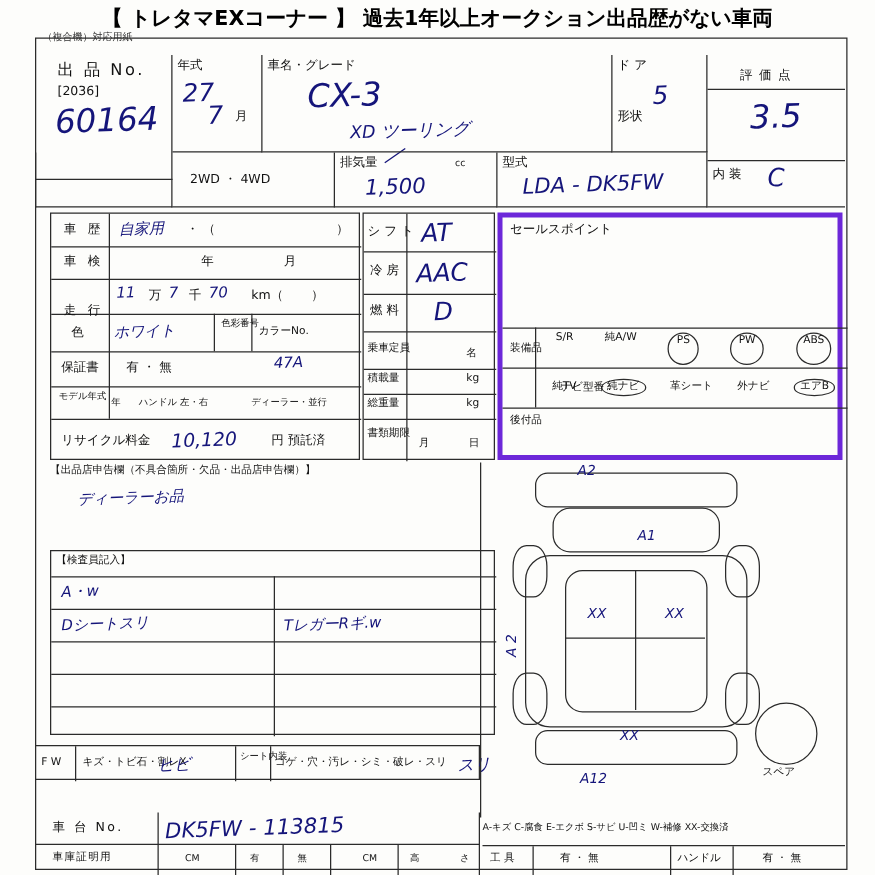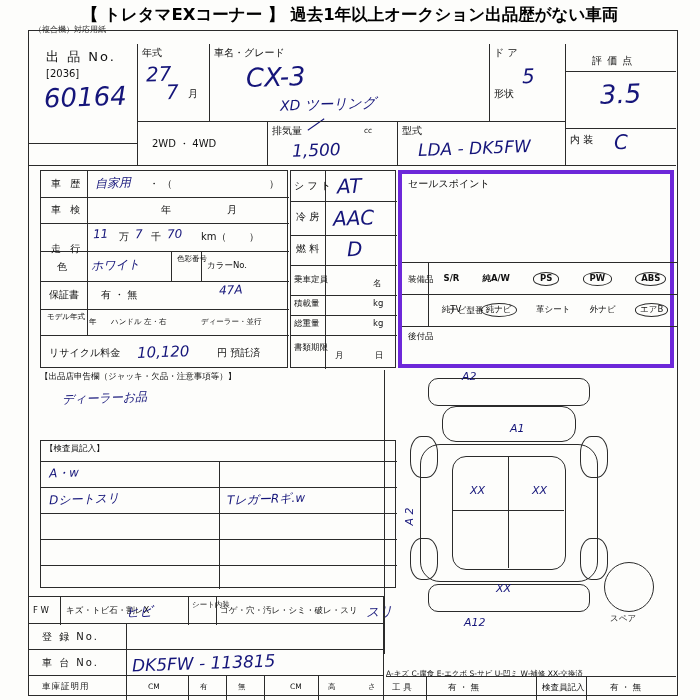--- a/index.html
+++ b/index.html
@@ -197,42 +197,42 @@
   </div>
 
   <div class="b" style="left:398px;top:170px;width:276px;height:198px;border:4px solid #6d28d9;">
     <div class="lbl" style="position:absolute;left:6px;top:4px;">セールスポイント</div>
     <div class="line hl" style="left:0;top:88px;width:276px;"></div>
     <div class="line hl" style="left:0;top:120px;width:276px;"></div>
     <div class="line hl" style="left:0;top:152px;width:276px;"></div>
     <div class="line vl" style="left:26px;top:88px;height:64px;"></div>
     <div class="lbl lbl-s" style="position:absolute;left:6px;top:100px;line-height:1.2;">装備品</div>
 
-    <div style="position:absolute;left:30px;top:92px;width:246px;height:26px;display:flex;align-items:center;justify-content:space-around;font-weight:bold;">
+    <div style="position:absolute;left:30px;top:92px;width:246px;height:26px;display:flex;justify-content:space-around;">
       <span class="lbl lbl-s">S/R</span>
       <span class="lbl lbl-s">純A/W</span>
       <span class="lbl lbl-s" style="border:1px solid #2b2b2b;border-radius:50%;padding:1px 6px;">PS</span>
       <span class="lbl lbl-s" style="border:1px solid #2b2b2b;border-radius:50%;padding:1px 6px;">PW</span>
       <span class="lbl lbl-s" style="border:1px solid #2b2b2b;border-radius:50%;padding:1px 5px;">ABS</span>
     </div>
 
     <div style="position:absolute;left:30px;top:122px;width:246px;height:28px;display:flex;align-items:center;justify-content:space-around;">
       <span class="lbl lbl-s">純TV</span>
       <span class="lbl lbl-s" style="border:1px solid #2b2b2b;border-radius:50%;padding:1px 4px;">純ナビ</span>
       <span class="lbl lbl-s">革シート</span>
       <span class="lbl lbl-s">外ナビ</span>
       <span class="lbl lbl-s" style="border:1px solid #2b2b2b;border-radius:50%;padding:1px 4px;">エアB</span>
     </div>
 
     <div class="lbl lbl-s" style="position:absolute;left:6px;top:132px;margin-left:41px;">ナビ型番：</div>
     <div class="lbl lbl-s" style="position:absolute;left:6px;top:158px;">後付品</div>
   </div>
 
   <div class="b" style="left:40px;top:372px;width:356px;height:62px;">
-    <div class="lbl lbl-s" style="position:absolute;left:0;top:0;">【出品店申告欄（ジャッキ・欠品・注意事項等）】</div>
+    <div class="lbl lbl-s" style="position:absolute;left:0;top:0;">【出品店申告欄（不具合箇所・欠品・出品店申告欄）】</div>
     <div class="hand hand-sm" style="position:absolute;left:22px;top:18px;">ディーラーお品</div>
   </div>
 
   <div class="b" style="left:40px;top:440px;width:356px;height:148px;border:1px solid #2b2b2b;">
     <div class="lbl lbl-s" style="position:absolute;left:4px;top:3px;">【検査員記入】</div>
     <div class="line hl" style="left:0;top:20px;width:356px;"></div>
     <div class="line hl" style="left:0;top:46px;width:356px;"></div>
     <div class="line hl" style="left:0;top:72px;width:356px;"></div>
     <div class="line hl" style="left:0;top:98px;width:356px;"></div>
     <div class="line hl" style="left:0;top:124px;width:356px;"></div>
@@ -247,24 +247,20 @@
     <div class="line vl" style="left:160px;top:0;height:28px;"></div>
     <div class="line vl" style="left:188px;top:0;height:28px;"></div>
     <div class="lbl lbl-s" style="position:absolute;left:5px;top:9px;">F W</div>
     <div class="lbl lbl-s" style="position:absolute;left:38px;top:9px;">キズ・トビ石・割レX</div>
     <div class="lbl lbl-xs" style="position:absolute;left:164px;top:3px;line-height:1.2;">シート内装</div>
     <div class="lbl lbl-s" style="position:absolute;left:192px;top:9px;">コゲ・穴・汚レ・シミ・破レ・スリ</div>
     <div class="hand" style="position:absolute;left:98px;top:6px;font-size:13px;">ヒビ</div>
     <div class="hand" style="position:absolute;left:338px;top:6px;font-size:13px;">スリ</div>
   </div>
 
-  <div class="b" style="left:28px;top:624px;width:356px;height:26px;border-bottom:1px solid #2b2b2b;border-right:1px solid #2b2b2b;">
-    <div class="line vl" style="left:98px;top:0;height:26px;"></div>
-    <div class="lbl" style="position:absolute;left:14px;top:7px;letter-spacing:2px;">登 録 No.</div>
-  </div>
 
   <div class="b" style="left:28px;top:650px;width:356px;height:26px;border-bottom:1px solid #2b2b2b;border-right:1px solid #2b2b2b;">
     <div class="line vl" style="left:98px;top:0;height:26px;"></div>
     <div class="lbl" style="position:absolute;left:14px;top:7px;letter-spacing:2px;">車 台 No.</div>
     <div class="hand" style="position:absolute;left:104px;top:3px;font-size:17px;">DK5FW - 113815</div>
   </div>
 
   <div class="b" style="left:28px;top:676px;width:356px;height:24px;border-right:1px solid #2b2b2b;">
     <div class="line vl" style="left:98px;top:0;height:24px;"></div>
     <div class="line vl" style="left:160px;top:0;height:24px;"></div>
@@ -274,29 +270,29 @@
     <div class="lbl lbl-s" style="position:absolute;left:14px;top:6px;letter-spacing:1px;">車庫証明用</div>
     <div class="lbl lbl-xs" style="position:absolute;left:120px;top:7px;">CM</div>
     <div class="lbl lbl-xs" style="position:absolute;left:172px;top:7px;">有</div>
     <div class="lbl lbl-xs" style="position:absolute;left:210px;top:7px;">無</div>
     <div class="lbl lbl-xs" style="position:absolute;left:262px;top:7px;">CM</div>
     <div class="lbl lbl-xs" style="position:absolute;left:300px;top:7px;">高</div>
     <div class="lbl lbl-xs" style="position:absolute;left:340px;top:7px;">さ</div>
   </div>
 
   <div class="b" style="left:386px;top:654px;width:290px;height:20px;">
-    <div class="lbl lbl-xs" style="position:absolute;left:0;top:16px;white-space:nowrap;text-align:center;">A-キズ  C-腐食  E-エクボ  S-サビ  U-凹ミ  W-補修  XX-交換済</div>
+    <div class="lbl lbl-xs" style="position:absolute;left:0;top:4px;white-space:nowrap;text-align:center;">A-キズ  C-腐食  E-エクボ  S-サビ  U-凹ミ  W-補修  XX-交換済</div>
   </div>
   <div class="b" style="left:386px;top:676px;width:290px;height:24px;border-top:1px solid #2b2b2b;">
     <div class="line vl" style="left:40px;top:0;height:24px;"></div>
     <div class="line vl" style="left:150px;top:0;height:24px;"></div>
     <div class="line vl" style="left:200px;top:0;height:24px;"></div>
     <div class="lbl lbl-s" style="position:absolute;left:6px;top:6px;">工 具</div>
     <div class="lbl lbl-s" style="position:absolute;left:62px;top:6px;">有 ・ 無</div>
-    <div class="lbl lbl-s" style="position:absolute;left:156px;top:6px;">検査員記入</div>
+    <div class="lbl lbl-s" style="position:absolute;left:156px;top:6px;">ハンドル</div>
     <div class="lbl lbl-s" style="position:absolute;left:224px;top:6px;">有 ・ 無</div>
   </div>
 
   <div id="diagram">
 
     <div class="carbody" style="left:36px;top:8px;width:160px;height:26px;border-radius:10px;"></div>
 
     <div class="carbody" style="left:50px;top:36px;width:132px;height:34px;border-radius:14px;"></div>
 
     <div class="carbody" style="left:28px;top:74px;width:176px;height:136px;border-radius:20px;"></div>

